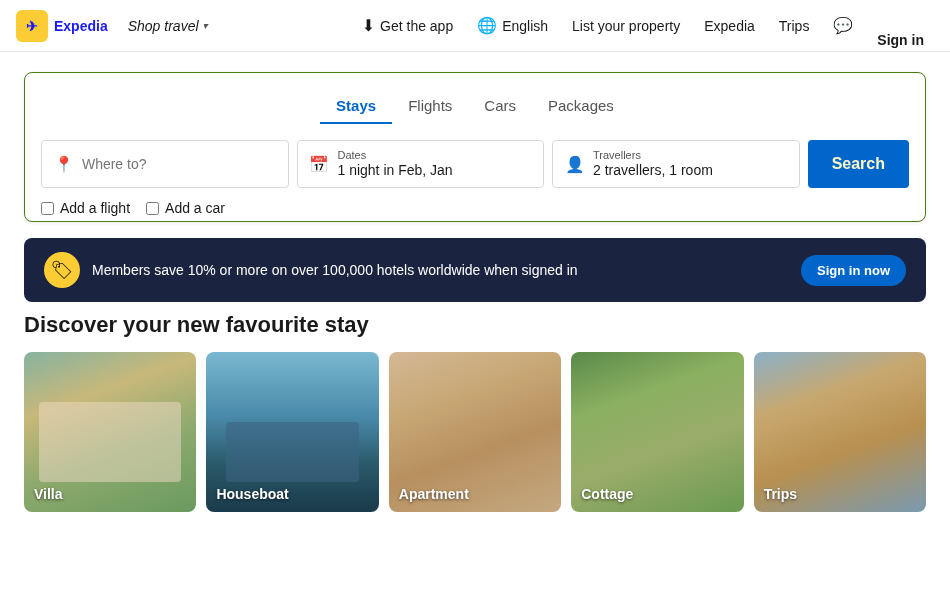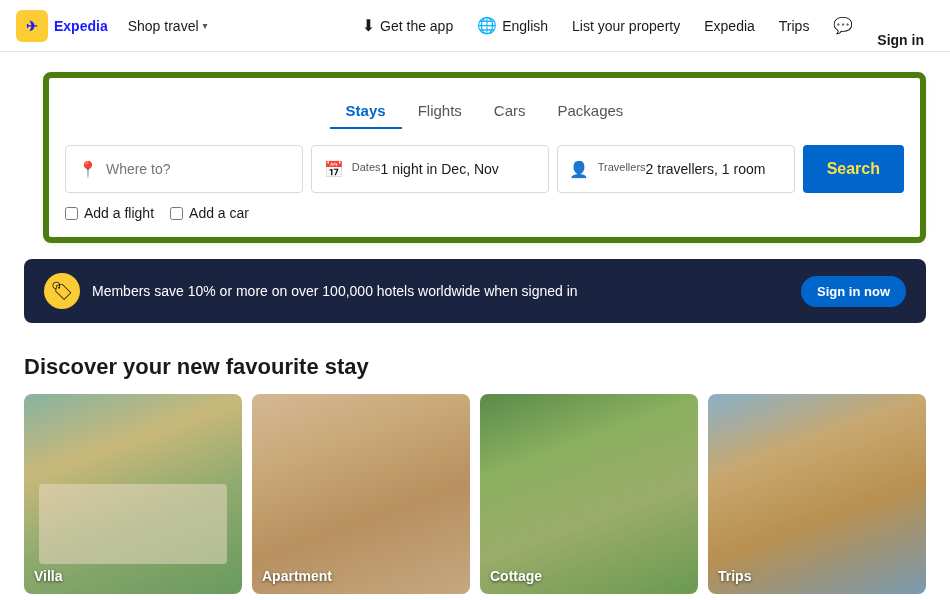--- a/index.html
+++ b/index.html
@@ -10,68 +10,67 @@
       display: flex; align-items: center; padding: 0 16px; height: 52px;
       border-bottom: 1px solid #e6e6e6; background: #fff;
     }
     .logo-area { display: flex; align-items: center; gap: 6px; margin-right: 12px; }
     .logo-icon {
       width: 32px; height: 32px; background: #fbcc33;
       border-radius: 6px; display: flex; align-items: center; justify-content: center;
       font-weight: 900; font-size: 14px; color: #1a1aff;
     }
     .logo-text { font-size: 14px; font-weight: 700; color: #1a1aff; }
-    .shop-travel { display: flex; align-items: center; gap: 4px; font-size: 14px; color: #1a1a1a; cursor: pointer; padding: 6px 8px; border-radius: 4px; }
+    .shop-travel { display: flex; align-items: center; gap: 4px; font-size: 14px; color: #1a1a1a; cursor: pointer; padding: 6px 8px; border-radius: 4px; font-style: italic; }
     .chevron { font-size: 10px; color: #555; }
 
     .header-spacer { flex: 1; }
 
     .header-actions { display: flex; align-items: center; gap: 4px; }
     .header-btn {
       display: flex; align-items: center; gap: 5px;
       padding: 6px 10px; border-radius: 4px; font-size: 14px;
       color: #1a1a1a; cursor: pointer; background: none; border: none; white-space: nowrap;
     }
     .header-btn .icon { font-size: 16px; }
     .sign-in-btn { font-weight: 600; margin-top: 28px; }
 
     
     .main { padding: 20px 24px 16px; }
 
     
     .search-widget {
-      border: 6px solid #4d7c0f; border-radius: 8px;
-      padding: 16px 16px 16px; background: #fff;
+      border: 1px solid #4d7c0f; border-radius: 8px;
+      padding: 16px 16px 5px; background: #fff;
       box-shadow: 0 1px 4px rgba(0,0,0,0.08);
-      margin-left: 19px;
     }
 
     
     .tabs { display: flex; gap: 0; margin-bottom: 16px; justify-content: center; }
     .tab {
       padding: 8px 16px; font-size: 15px; cursor: pointer;
       border-bottom: 2px solid transparent; color: #555; font-weight: 500;
     }
     .tab.active { color: #0066cc; border-bottom: 2px solid #0066cc; font-weight: 600; }
 
     
     .search-fields { display: flex; gap: 8px; align-items: center; }
     .field {
       flex: 1; border: 1px solid #d9d9d9; border-radius: 4px;
       padding: 10px 12px; display: flex; align-items: center; gap: 8px;
       cursor: pointer; height: 48px;
     }
     .field .field-icon { color: #555; font-size: 16px; flex-shrink: 0; }
-    .field-content { display: flex; flex-direction: row; }
+    .field-content { display: flex; flex-direction: column; }
     .field-label { font-size: 11px; color: #555; line-height: 1.2; }
     .field-value { font-size: 14px; color: #1a1a1a; font-weight: 400; line-height: 1.2; }
     .field-placeholder { font-size: 14px; color: #757575; text-align: center; }
 
     .search-btn {
-      background: #0066cc; color: #fde047; border: none; border-radius: 4px;
+      background: #0066cc; color: #fef9c3; border: none; border-radius: 4px;
       padding: 0 24px; height: 48px; font-size: 16px; font-weight: 600;
       cursor: pointer; white-space: nowrap; flex-shrink: 0;
     }
 
     
     .extras { display: flex; gap: 16px; margin-top: 12px; align-items: center; }
     .checkbox-label { display: flex; align-items: center; gap: 6px; font-size: 14px; color: #1a1a1a; cursor: pointer; }
     .checkbox-label input { cursor: pointer; }
 
     
@@ -84,27 +83,27 @@
       display: flex; align-items: center; justify-content: center;
       font-size: 18px; flex-shrink: 0;
     }
     .banner-text { flex: 1; color: #fff; font-size: 14px; }
     .banner-cta {
       background: #0066cc; color: #ffffff; border: none; border-radius: 20px;
       padding: 8px 16px; font-size: 13px; font-weight: 600; cursor: pointer; white-space: nowrap;
     }
 
     
-    .discover { margin-top: 31px; }
+    .discover { margin-top: 10px; }
     .discover-title { font-size: 22px; font-weight: 700; color: #1a1a1a; margin-bottom: 14px; }
 
     .property-cards { display: flex; gap: 10px; }
     .property-card {
       flex: 1; border-radius: 8px; overflow: hidden; position: relative;
-      height: 200px; cursor: pointer; padding-left: 24px;
+      height: 160px; cursor: pointer; padding-left: 24px;
     }
     .property-card-bg {
       width: 100%; height: 100%; position: absolute; top: 0; left: 0;
     }
     .property-card-label {
       position: absolute; bottom: 10px; left: 10px;
       color: #fff; font-size: 14px; font-weight: 600;
       text-shadow: 0 1px 3px rgba(0,0,0,0.6);
     }
 
@@ -188,21 +187,21 @@
 
       <div class="field">
         <span class="field-icon">📍</span>
         <span class="field-placeholder">Where to?</span>
       </div>
 
       <div class="field">
         <span class="field-icon">📅</span>
         <div class="field-content">
           <span class="field-label">Dates</span>
-          <span class="field-value">1 night in Dec, Nov</span>
+          <span class="field-value">1 night in Feb, Jan</span>
         </div>
       </div>
 
       <div class="field">
         <span class="field-icon">👤</span>
         <div class="field-content">
           <span class="field-label">Travellers</span>
           <span class="field-value">2 travellers, 1 room</span>
         </div>
       </div>
@@ -234,20 +233,24 @@
 
   <div class="discover">
     <h2 class="discover-title">Discover your new favourite stay</h2>
     <div class="property-cards">
 
       <div class="property-card">
         <div class="property-card-bg card-villa"></div>
         <span class="property-card-label">Villa</span>
       </div>
 
+      <div class="property-card">
+        <div class="property-card-bg card-houseboat"></div>
+        <span class="property-card-label">Houseboat</span>
+      </div>
 
       <div class="property-card">
         <div class="property-card-bg card-apartment"></div>
         <span class="property-card-label">Apartment</span>
       </div>
 
       <div class="property-card">
         <div class="property-card-bg card-cottage"></div>
         <span class="property-card-label">Cottage</span>
       </div>

